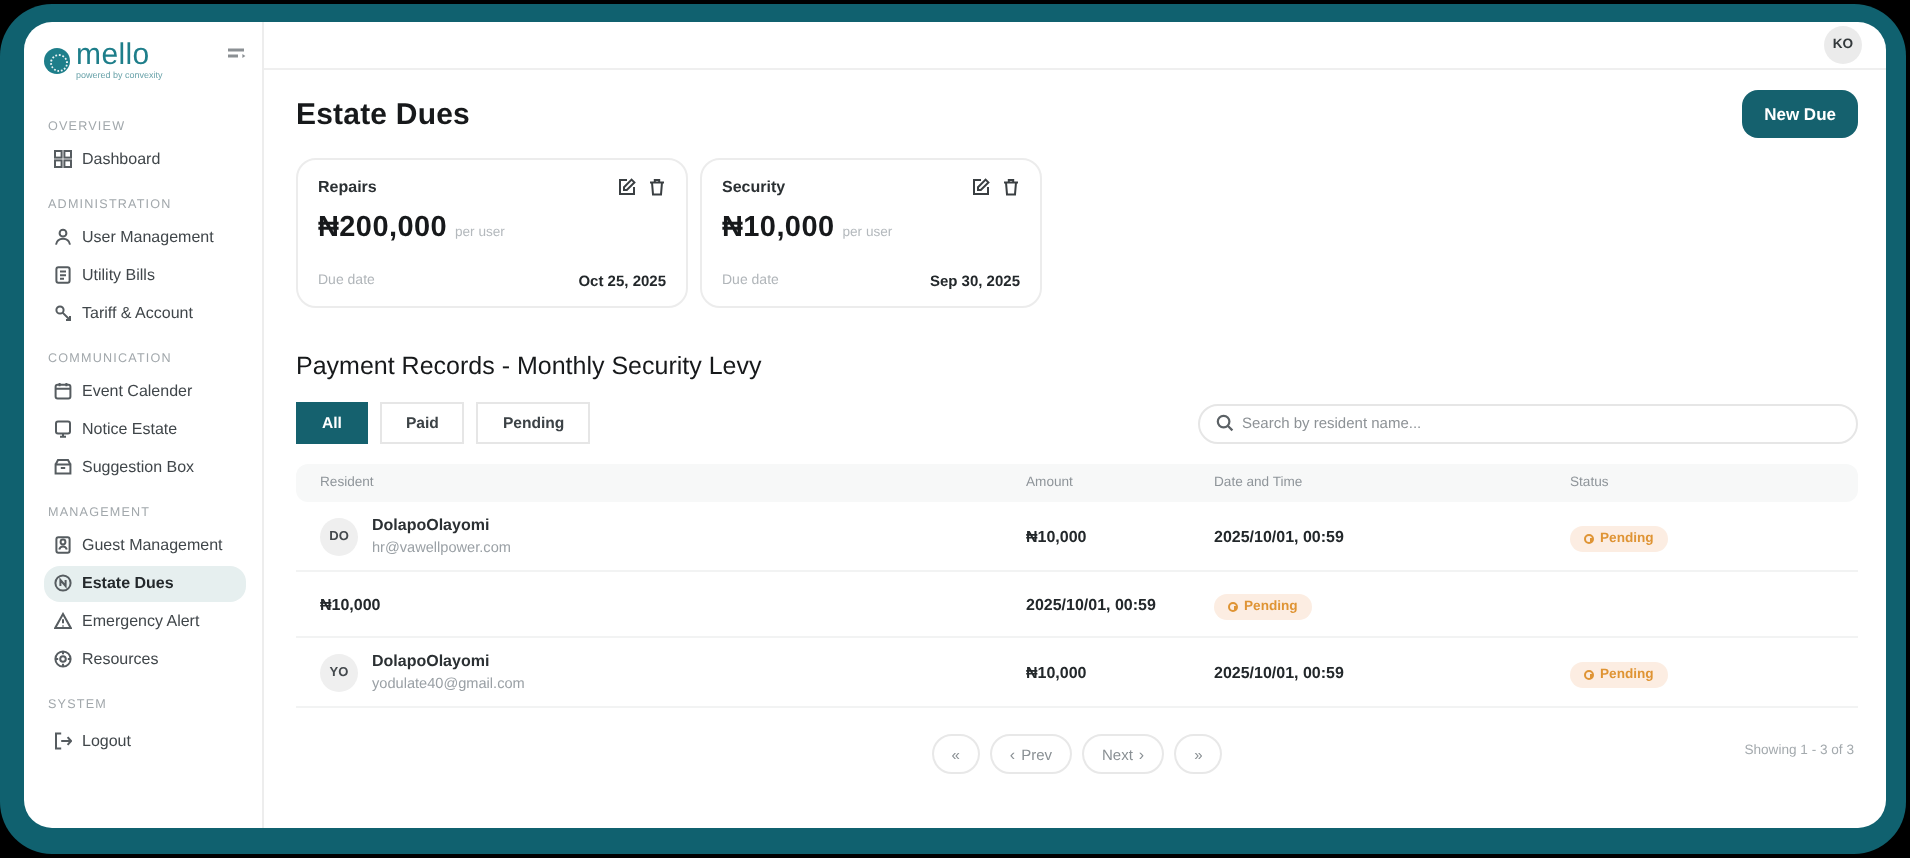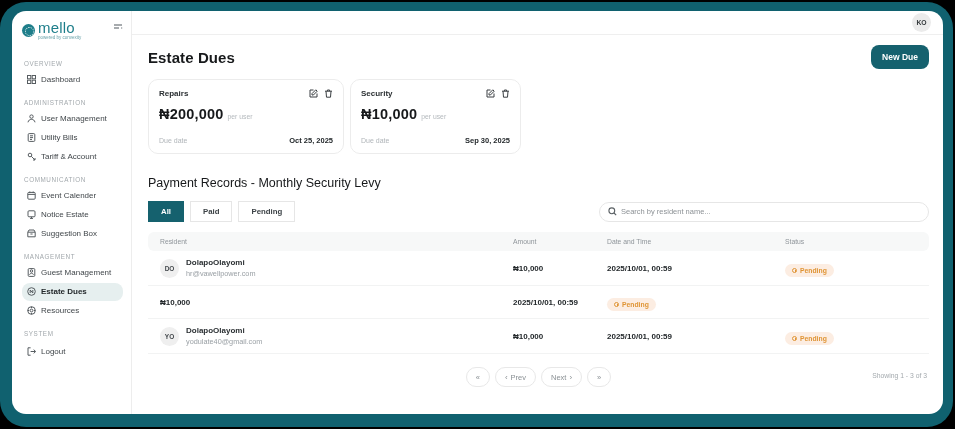--- a/index.html
+++ b/index.html
@@ -195,20 +195,29 @@
           <span>Guest Management</span>
         </div>
         <div class="nav-item active">
           <span class="ico">
               <svg width="9" height="9" viewBox="0 0 9 9" fill="none" stroke="currentColor">
                 <circle cx="4.5" cy="4.5" r="3.8"></circle>
                 <path d="M3.2 6V3l2.6 3V3"></path>
               </svg>
             </span>
           <span>Estate Dues</span>
+        </div>
+        <div class="nav-item">
+          <span class="ico">
+              <svg width="9" height="9" viewBox="0 0 9 9" fill="none" stroke="currentColor">
+                <path d="M4.5 1L8.4 8H0.6z"></path>
+                <path d="M4.5 3.6v2M4.5 6.8v.4"></path>
+              </svg>
+            </span>
+          <span>Emergency Alert</span>
         </div>
         <div class="nav-item">
           <span class="ico">
               <svg width="9" height="9" viewBox="0 0 9 9" fill="none" stroke="currentColor">
                 <circle cx="4.5" cy="4.5" r="3.8"></circle>
                 <circle cx="4.5" cy="4.5" r="1.4"></circle>
                 <path d="M4.5 0.7v1.4M4.5 6.9v1.4M0.7 4.5h1.4M6.9 4.5h1.4"></path>
               </svg>
             </span>
           <span>Resources</span>

